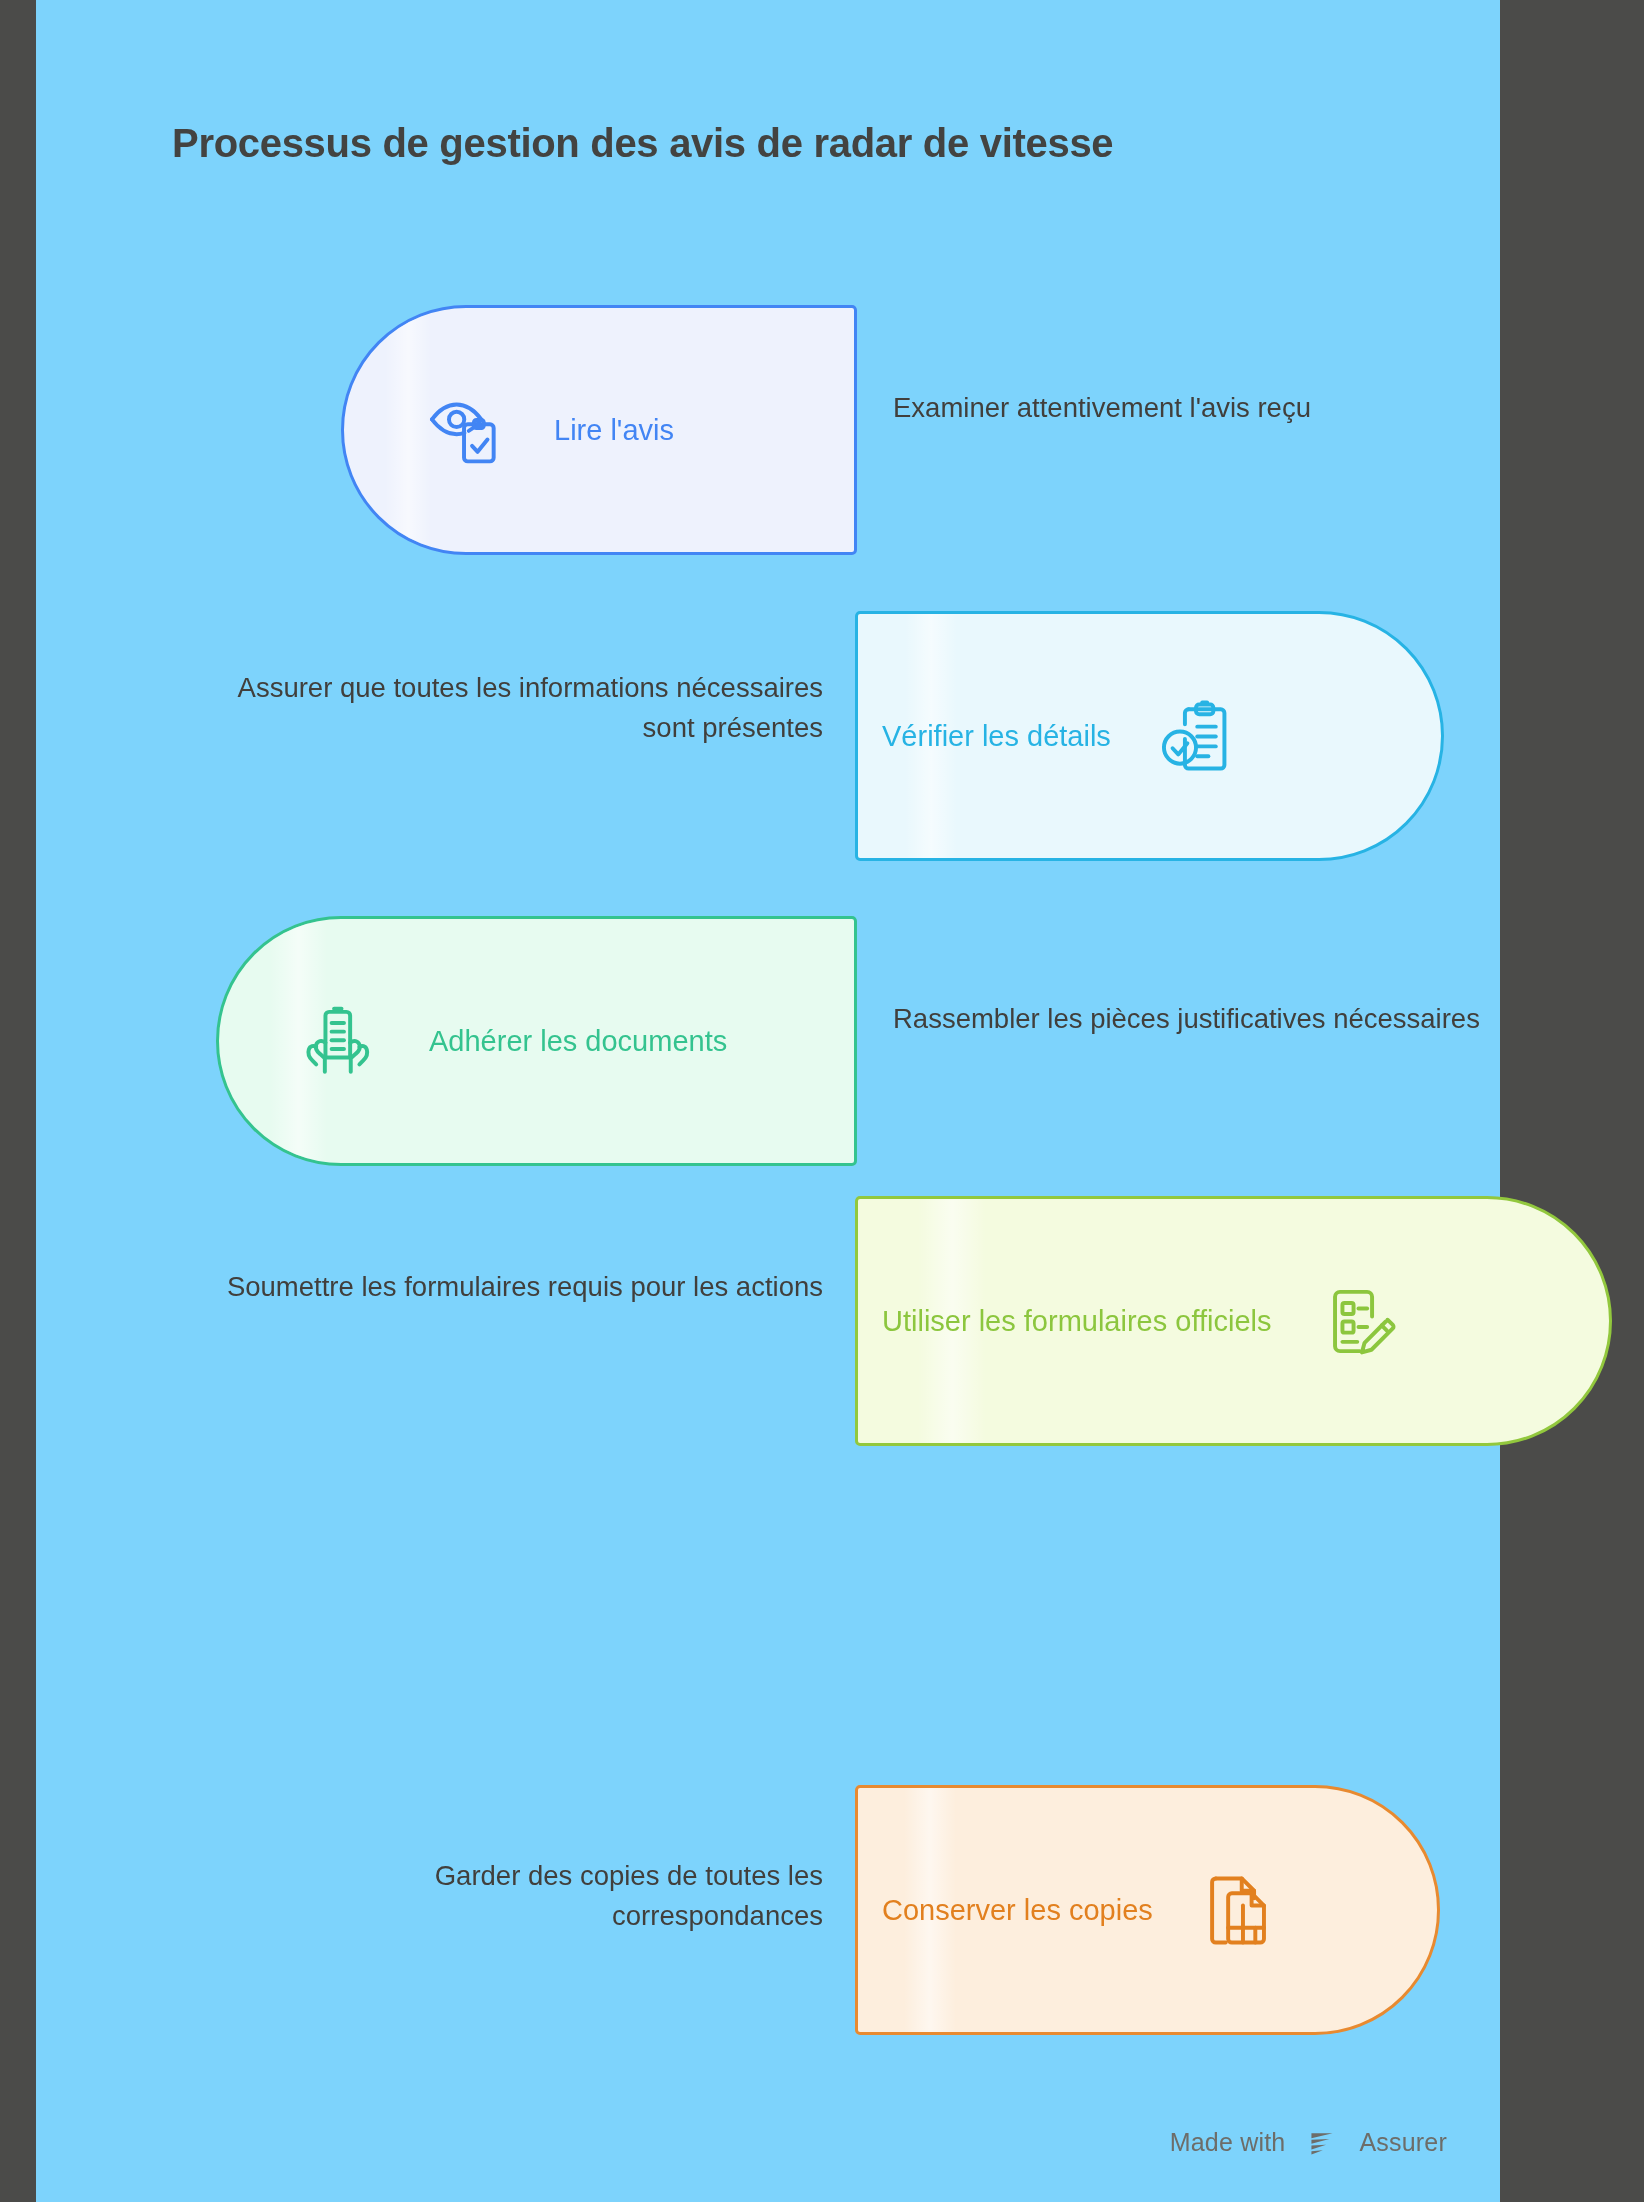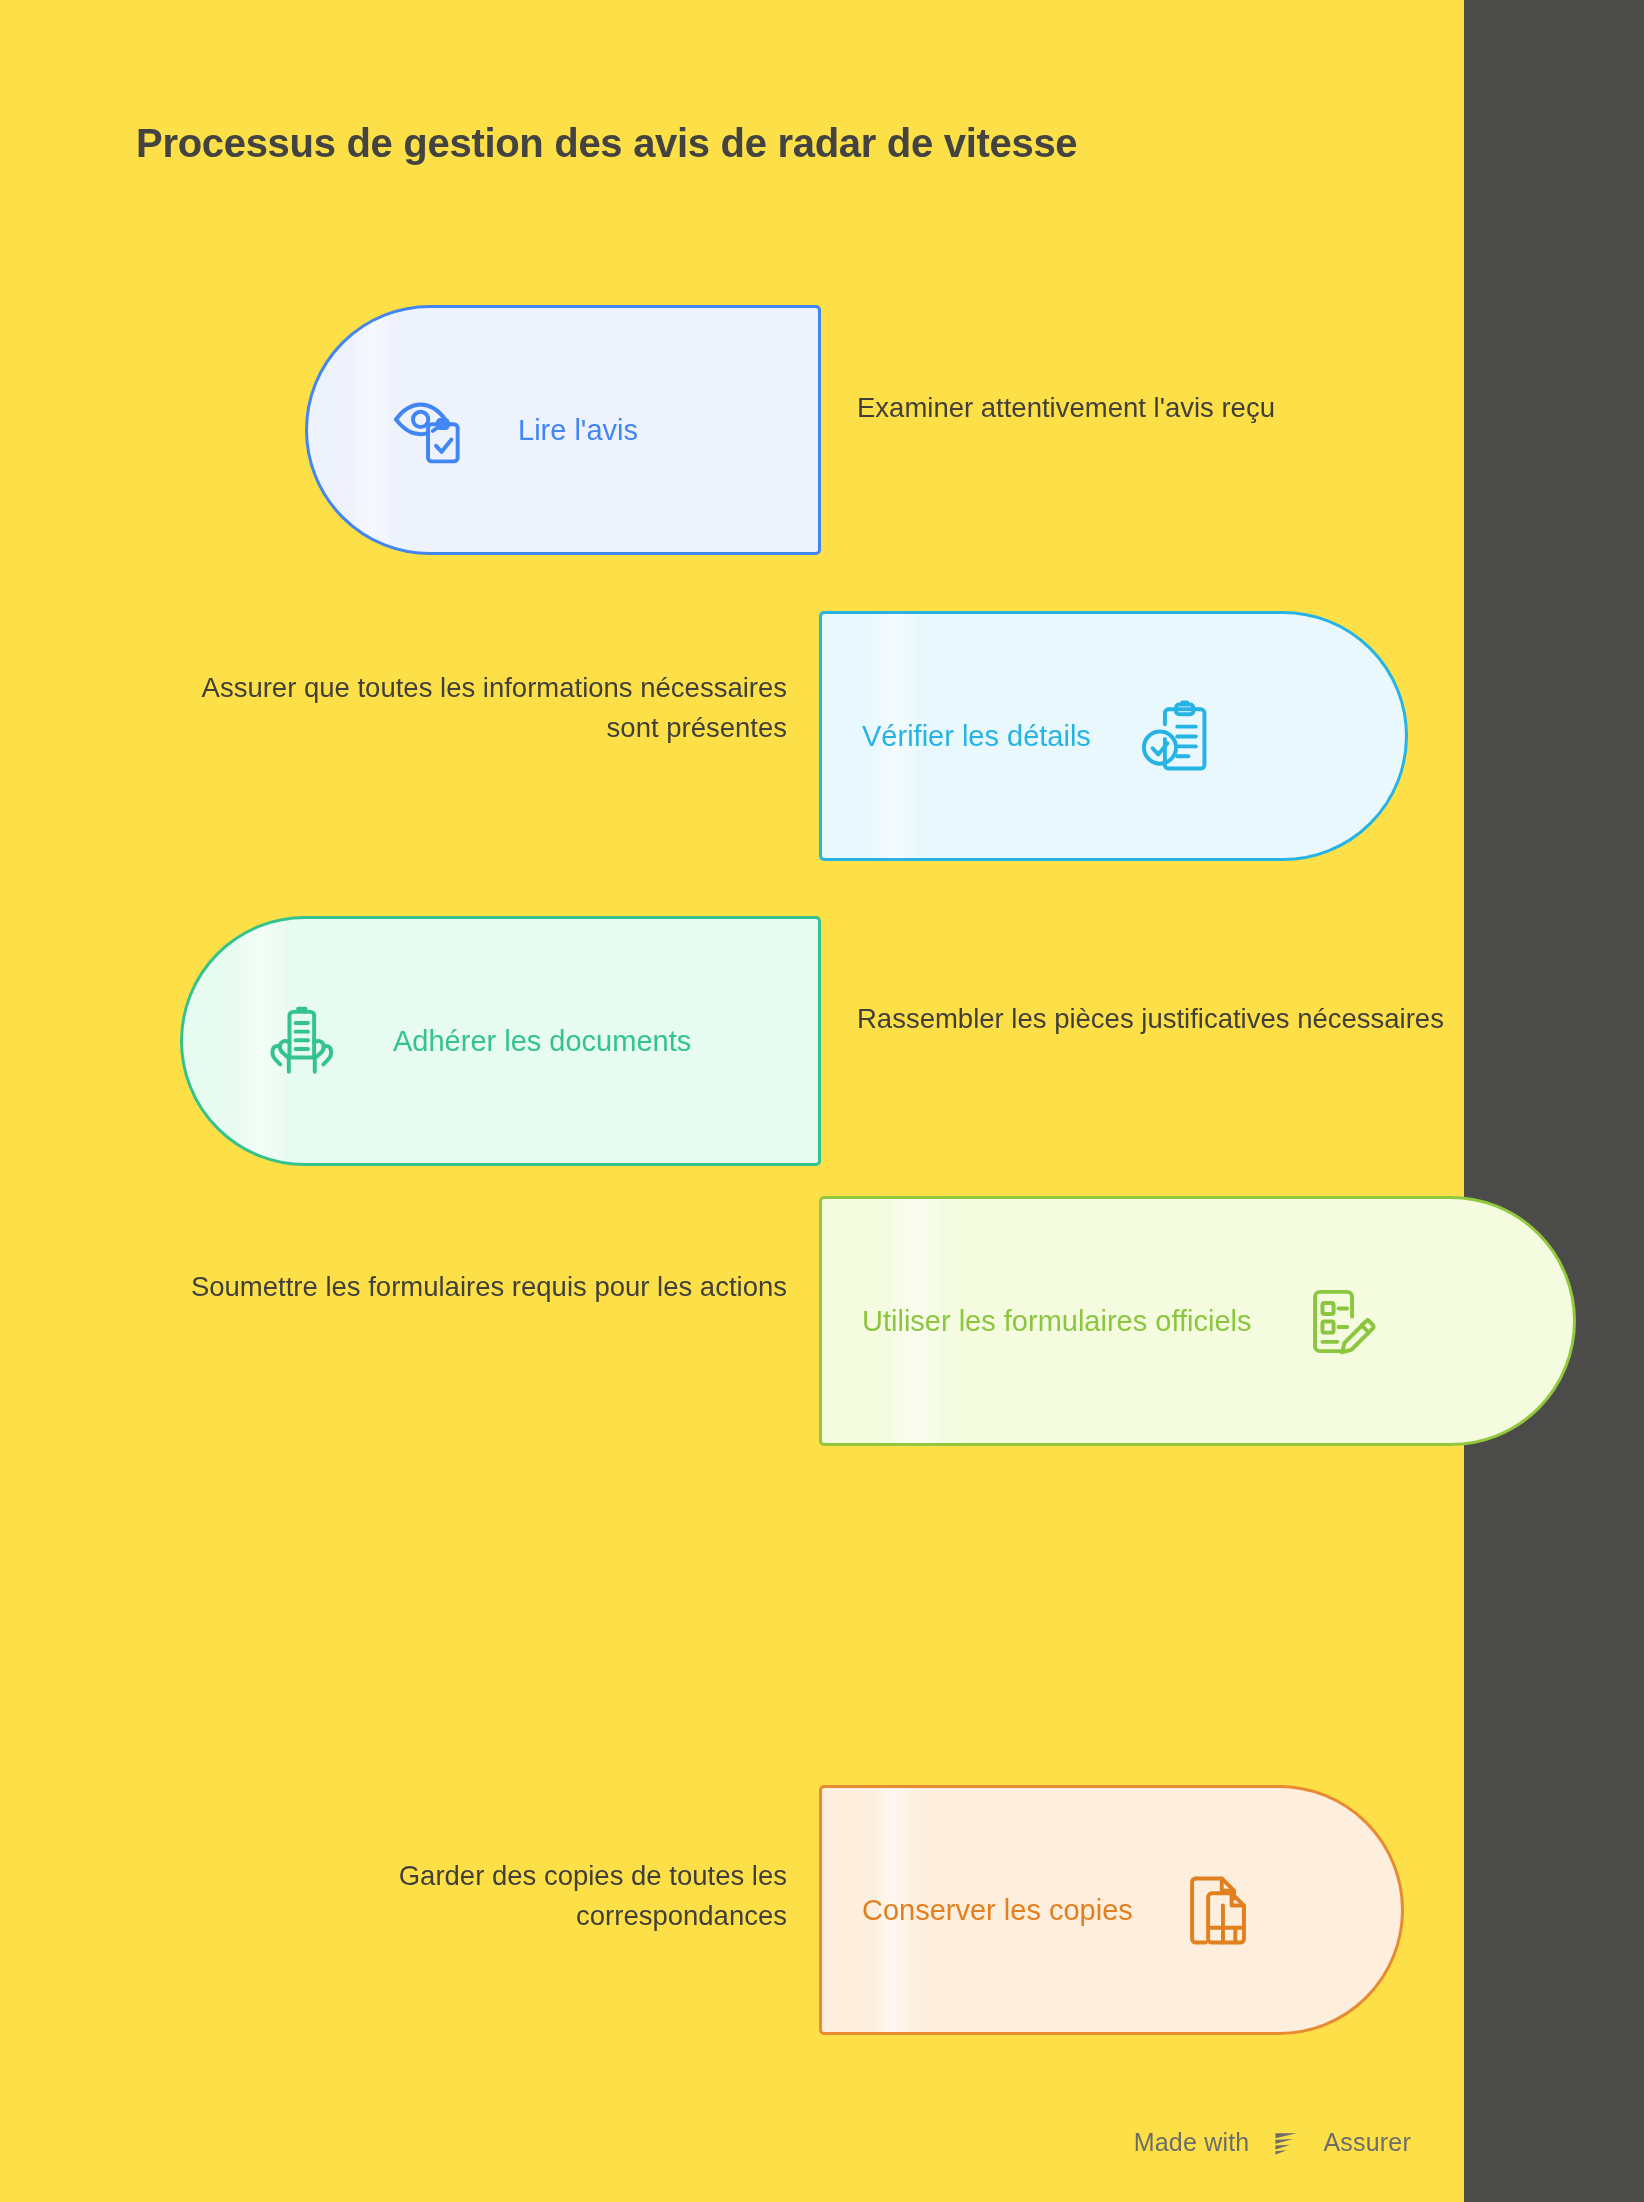--- a/index.html
+++ b/index.html
@@ -9,21 +9,22 @@
     height: 2203px;
     background: #4b4b49;
     font-family: "Liberation Sans", sans-serif;
     overflow: hidden;
   }
 
   #canvas {
     position: relative;
     width: 1464px;
     height: 2203px;
-    background: #fde047;
+    background: #7dd3fc;
+    margin-left: 36px;
   }
 
   
   #page-title {
     position: absolute;
     left: 136px;
     top: 120px;
     width: 1394px;
     font-size: 40px;
     font-weight: bold;
@@ -68,21 +69,21 @@
     right: 823px;
     border-radius: 129px 5.2px 5.2px 129px;
     justify-content: flex-start;
     padding-left: 83px;
     padding-right: 34px;
   }
   .card.right {
     left: 819px;
     border-radius: 5.2px 129px 129px 5.2px;
     justify-content: flex-start;
-    padding-left: 40px;
+    padding-left: 24px;
     padding-right: 77px;
   }
 
   .card-label {
     font-size: 29px;
     line-height: 1.2;
     white-space: nowrap;
   }
 
   .card-icon {

